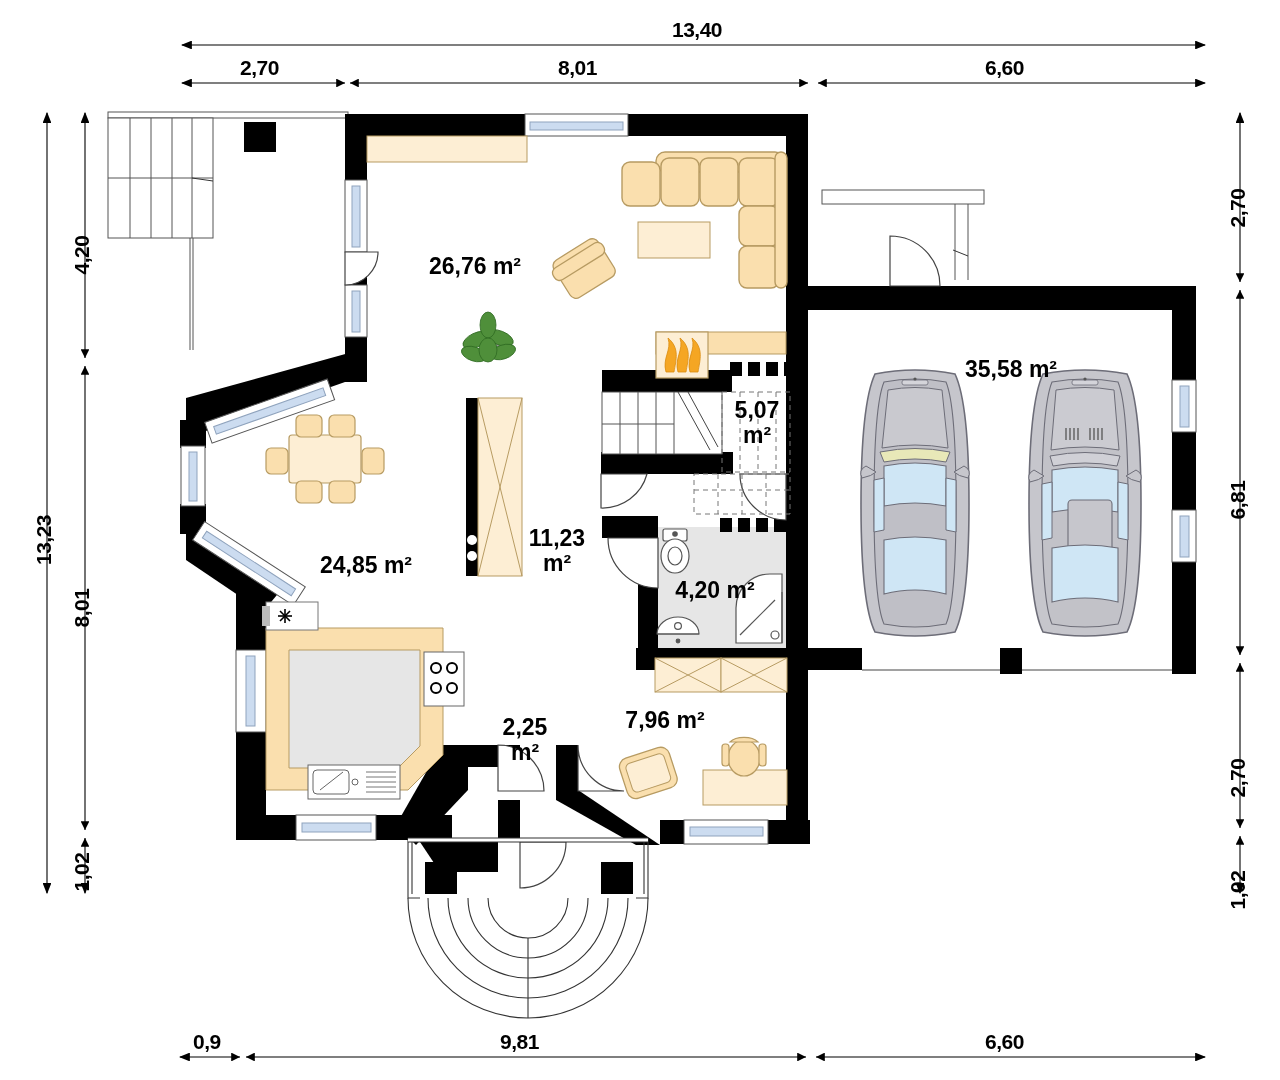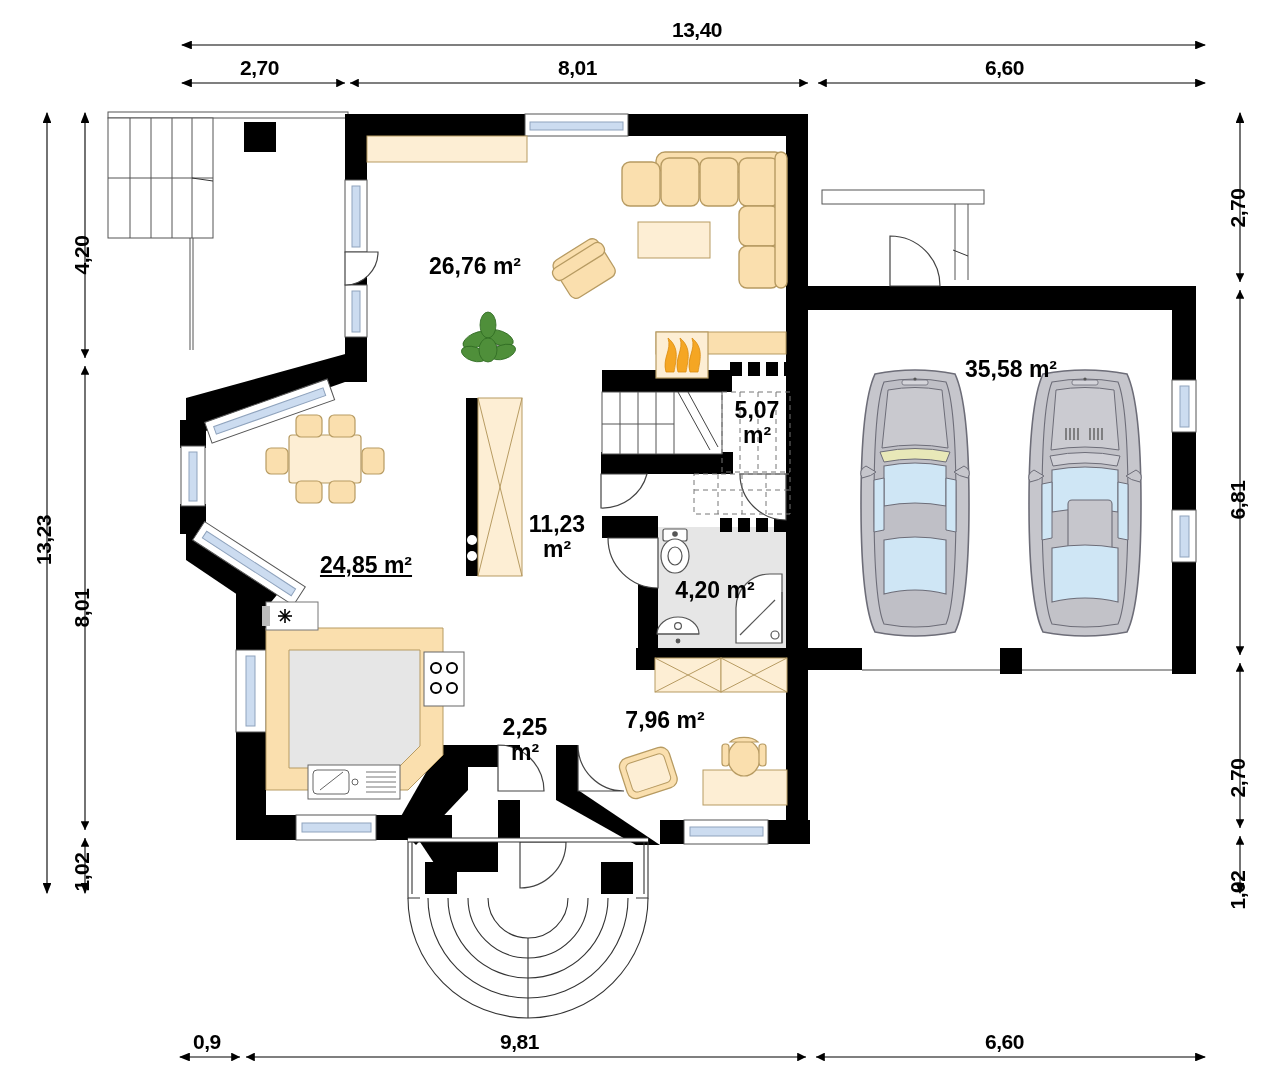--- a/index.html
+++ b/index.html
@@ -485,23 +485,23 @@
 
   <div class="dimlabel vert" style="left:1226px;top:208px;transform:rotate(-90deg) translate(-50%,0);">2,70</div>
   <div class="dimlabel vert" style="left:1226px;top:500px;transform:rotate(-90deg) translate(-50%,0);">6,81</div>
   <div class="dimlabel vert" style="left:1226px;top:778px;transform:rotate(-90deg) translate(-50%,0);">2,70</div>
   <div class="dimlabel vert" style="left:1226px;top:890px;transform:rotate(-90deg) translate(-50%,0);">1,02</div>
 </div>
 
 <div>
   <div class="arealabel" style="left:475px;top:254px;transform:translateX(-50%);">26,76 m²</div>
 
-  <div class="arealabel" style="left:366px;top:553px;transform:translateX(-50%);text-decoration:underline;">24,85 m²</div>
-
-  <div class="arealabel two" style="left:557px;top:512px;transform:translateX(-50%);">
+  <div class="arealabel" style="left:366px;top:553px;transform:translateX(-50%);">24,85 m²</div>
+
+  <div class="arealabel two" style="left:557px;top:526px;transform:translateX(-50%);">
     <span>11,23</span><br>
     <span>m²</span>
   </div>
 
   <div class="arealabel two" style="left:757px;top:398px;transform:translateX(-50%);">
     <span>5,07</span><br>
     <span>m²</span>
   </div>
 
   <div class="arealabel" style="left:715px;top:578px;transform:translateX(-50%);text-align:right;">4,20 m²</div>

